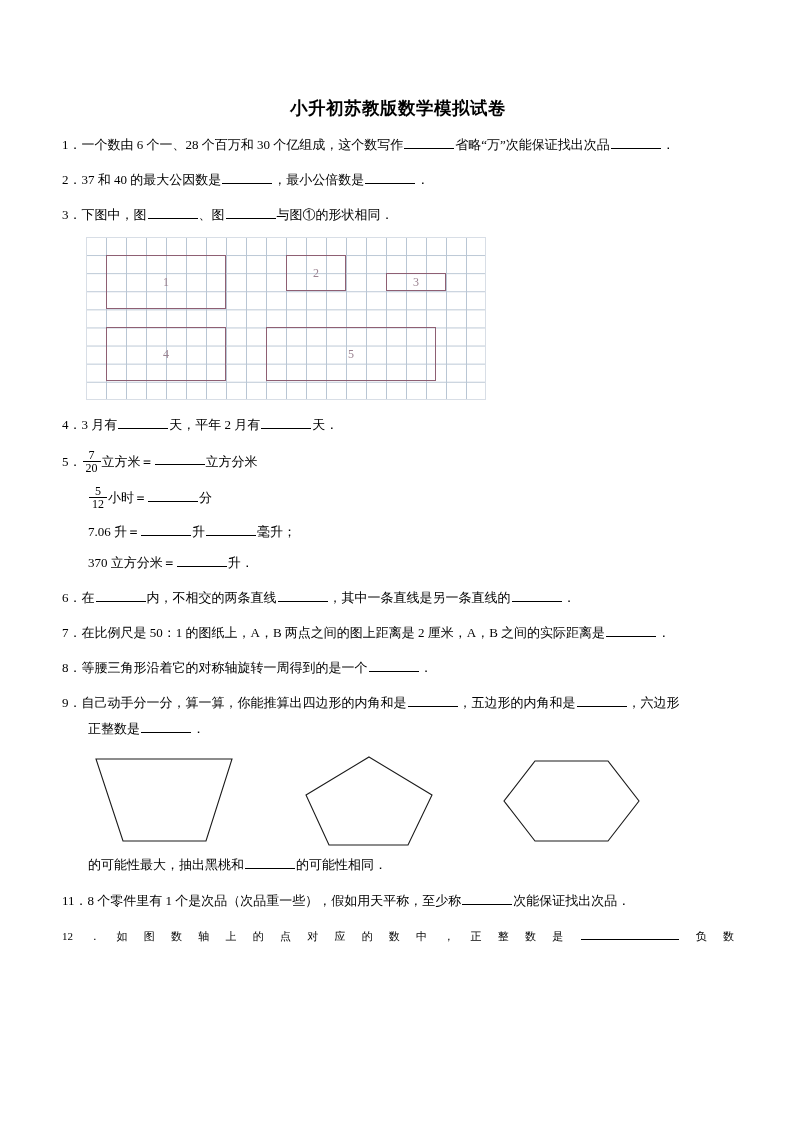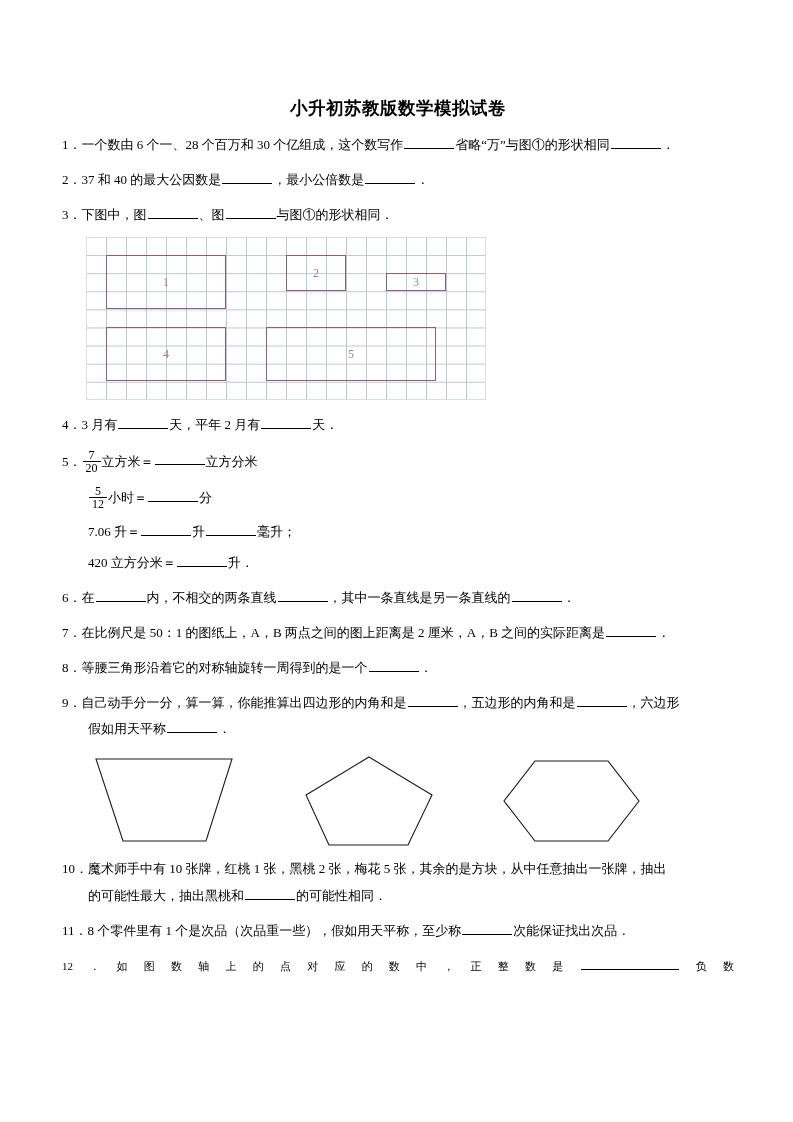--- a/index.html
+++ b/index.html
@@ -155,21 +155,21 @@
 </head>
 <body>
 
 <div class="page">
   <div class="content">
 
     <div class="doc-title">小升初苏教版数学模拟试卷</div>
 
 
     <div class="q">
-      <span>1．</span><span>一个数由 6 个一、28 个百万和 30 个亿组成，这个数写作</span><span class="blank b-md"></span><span>省略“万”与图①的形状相同</span><span class="blank b-md"></span><span>．</span>
+      <span>1．</span><span>一个数由 6 个一、28 个百万和 30 个亿组成，这个数写作</span><span class="blank b-md"></span><span>省略“万”次能保证找出次品</span><span class="blank b-md"></span><span>．</span>
     </div>
 
     <div class="q">
       <span>2．</span><span>37 和 40 的最大公因数是</span><span class="blank b-md"></span><span>，最小公倍数是</span><span class="blank b-md"></span><span>．</span>
     </div>
 
     <div class="q">
       <span>3．</span><span>下图中，图</span><span class="blank b-md"></span><span>、图</span><span class="blank b-md"></span><span>与图①的形状相同．</span>
     </div>
 
@@ -208,53 +208,50 @@
 
     <div class="q-sub" style="padding-top:11px;">
       <span class="frac"><span class="num-t">5</span><span class="den-b">12</span></span><span>小时＝</span><span class="blank b-md"></span><span>分</span>
     </div>
 
     <div class="q-sub" style="padding-top:11px;">
       <span>7.06 升＝</span><span class="blank b-md"></span><span>升</span><span class="blank b-md"></span><span>毫升；</span>
     </div>
 
     <div class="q-sub" style="padding-top:11px;">
-      <span>420 立方分米＝</span><span class="blank b-md"></span><span>升．</span>
+      <span>370 立方分米＝</span><span class="blank b-md"></span><span>升．</span>
     </div>
 
     <div class="q">
       <span>6．</span><span>在</span><span class="blank b-md"></span><span>内，不相交的两条直线</span><span class="blank b-md"></span><span>，其中一条直线是另一条直线的</span><span class="blank b-md"></span><span>．</span>
     </div>
 
     <div class="q">
       <span>7．</span><span>在比例尺是 50：1 的图纸上，A，B 两点之间的图上距离是 2 厘米，A，B 之间的实际距离是</span><span class="blank b-md"></span><span>．</span>
     </div>
 
     <div class="q">
       <span>8．</span><span>等腰三角形沿着它的对称轴旋转一周得到的是一个</span><span class="blank b-md"></span><span>．</span>
     </div>
 
     <div class="q">
       <span>9．</span><span>自己动手分一分，算一算，你能推算出四边形的内角和是</span><span class="blank b-md"></span><span>，五边形的内角和是</span><span class="blank b-md"></span><span>，六边形</span>
     </div>
     <div class="q q-indent" style="padding-top:6px;">
-      <span>假如用天平称</span><span class="blank b-md"></span><span>．</span>
+      <span>正整数是</span><span class="blank b-md"></span><span>．</span>
     </div>
 
     <div class="polys">
       <svg width="672" height="98" viewBox="0 0 672 98">
         <polygon points="34,8 170,8 144,90 61,90" fill="none" stroke="#1a1a1a" stroke-width="1.1"></polygon>
         <polygon points="307,6 370,44 346,94 267,94 244,44" fill="none" stroke="#1a1a1a" stroke-width="1.1"></polygon>
         <polygon points="473,10 546,10 577,50 546,90 473,90 442,50" fill="none" stroke="#1a1a1a" stroke-width="1.1"></polygon>
       </svg>
     </div>
 
-    <div class="q" style="padding-top:10px;">
-      <span>10．</span><span>魔术师手中有 10 张牌，红桃 1 张，黑桃 2 张，梅花 5 张，其余的是方块，从中任意抽出一张牌，抽出</span>
-    </div>
     <div class="q q-indent" style="padding-top:6px;">
       <span>的可能性最大，抽出黑桃和</span><span class="blank b-md"></span><span>的可能性相同．</span>
     </div>
 
     <div class="q">
       <span>11．</span><span>8 个零件里有 1 个是次品（次品重一些），假如用天平称，至少称</span><span class="blank b-md"></span><span>次能保证找出次品．</span>
     </div>
 
     <div class="justify-line">
       <span>12．</span><span>如图数轴上的点对应的数中，正整数是</span><span class="blank b-xl"></span><span>负数</span>

